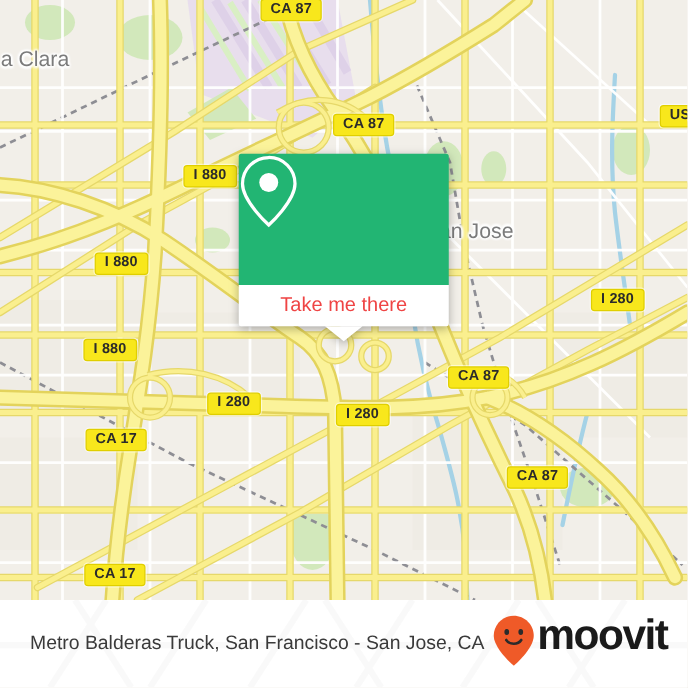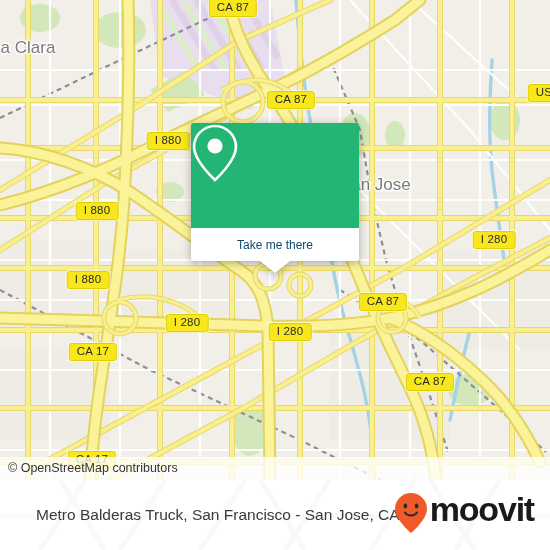--- a/index.html
+++ b/index.html
@@ -18,21 +18,21 @@
   }
   .map svg{position:absolute;left:0;top:0;}
 
   
   .shield{
     position:absolute;
     background:#f8e71c;
     border:1.5px solid #e0cf00;
     border-radius:3px;
     color:#2b2b2b;
-    font-weight:normal;
+    font-weight:bold;
     font-size:11.5px;
     letter-spacing:.2px;
     padding:2px 7px 3px 7px;
     line-height:11px;
     white-space:nowrap;
     box-shadow:0 0 0 1px rgba(255,255,255,.55);
     transform:translate(-50%,-50%);
   }
 
   
@@ -70,22 +70,22 @@
   .popup-top{
     background:#22b573;
     height:105px;
     display:flex;align-items:center;justify-content:center;
     border-radius:2px 2px 0 0;
   }
   .popup-bottom{
     background:#fff;
     height:33px;
     display:flex;align-items:center;justify-content:center;
-    color:#0c4a6e;
-    font-size:12px;
+    color:#ef4444;
+    font-size:16px;
     border-radius:0 0 2px 2px;
   }
   .popup-tail{
     position:absolute;left:50%;top:138px;
     width:0;height:0;
     transform:translateX(-50%);
     border-left:15px solid transparent;
     border-right:15px solid transparent;
     border-top:12px solid #fff;
   }
@@ -97,21 +97,21 @@
     width:550px;height:70px;
     background:#ffffff;
     display:flex;align-items:center;
     overflow:hidden;
   }
   .footer-watermark{
     position:absolute;inset:0;opacity:.30;
   }
   .footer-title{
     position:relative;
-    margin-left:36px;
+    margin-left:24px;
     font-size:15.5px;
     color:#3a3a3a;
     white-space:nowrap;
     text-align:right;
   }
   .brand{
     position:absolute;right:16px;top:50%;
     transform:translateY(-50%);
     display:flex;align-items:flex-start;gap:2px;
   }
@@ -323,23 +323,20 @@
             <circle cx="24" cy="23" r="7.6" fill="#ffffff"></circle>
           </svg>
         </span>
       </div>
       <div class="popup-bottom">
         <span>Take me there</span>
       </div>
       <div class="popup-tail"></div>
     </div>
 
-    <div class="attribution">
-      <span>© OpenStreetMap contributors</span>
-    </div>
   </div>
 
   <div class="footer">
     <svg class="footer-watermark" width="550" height="70" viewBox="0 0 550 70">
       <g stroke="#ececec" stroke-width="5" fill="none">
         <path d="M40,70 L85,0"></path>
           <path d="M120,70 L165,0"></path>
         <path d="M200,70 L245,0"></path>
           <path d="M285,70 L330,0"></path>
         <path d="M370,70 L415,0"></path>

